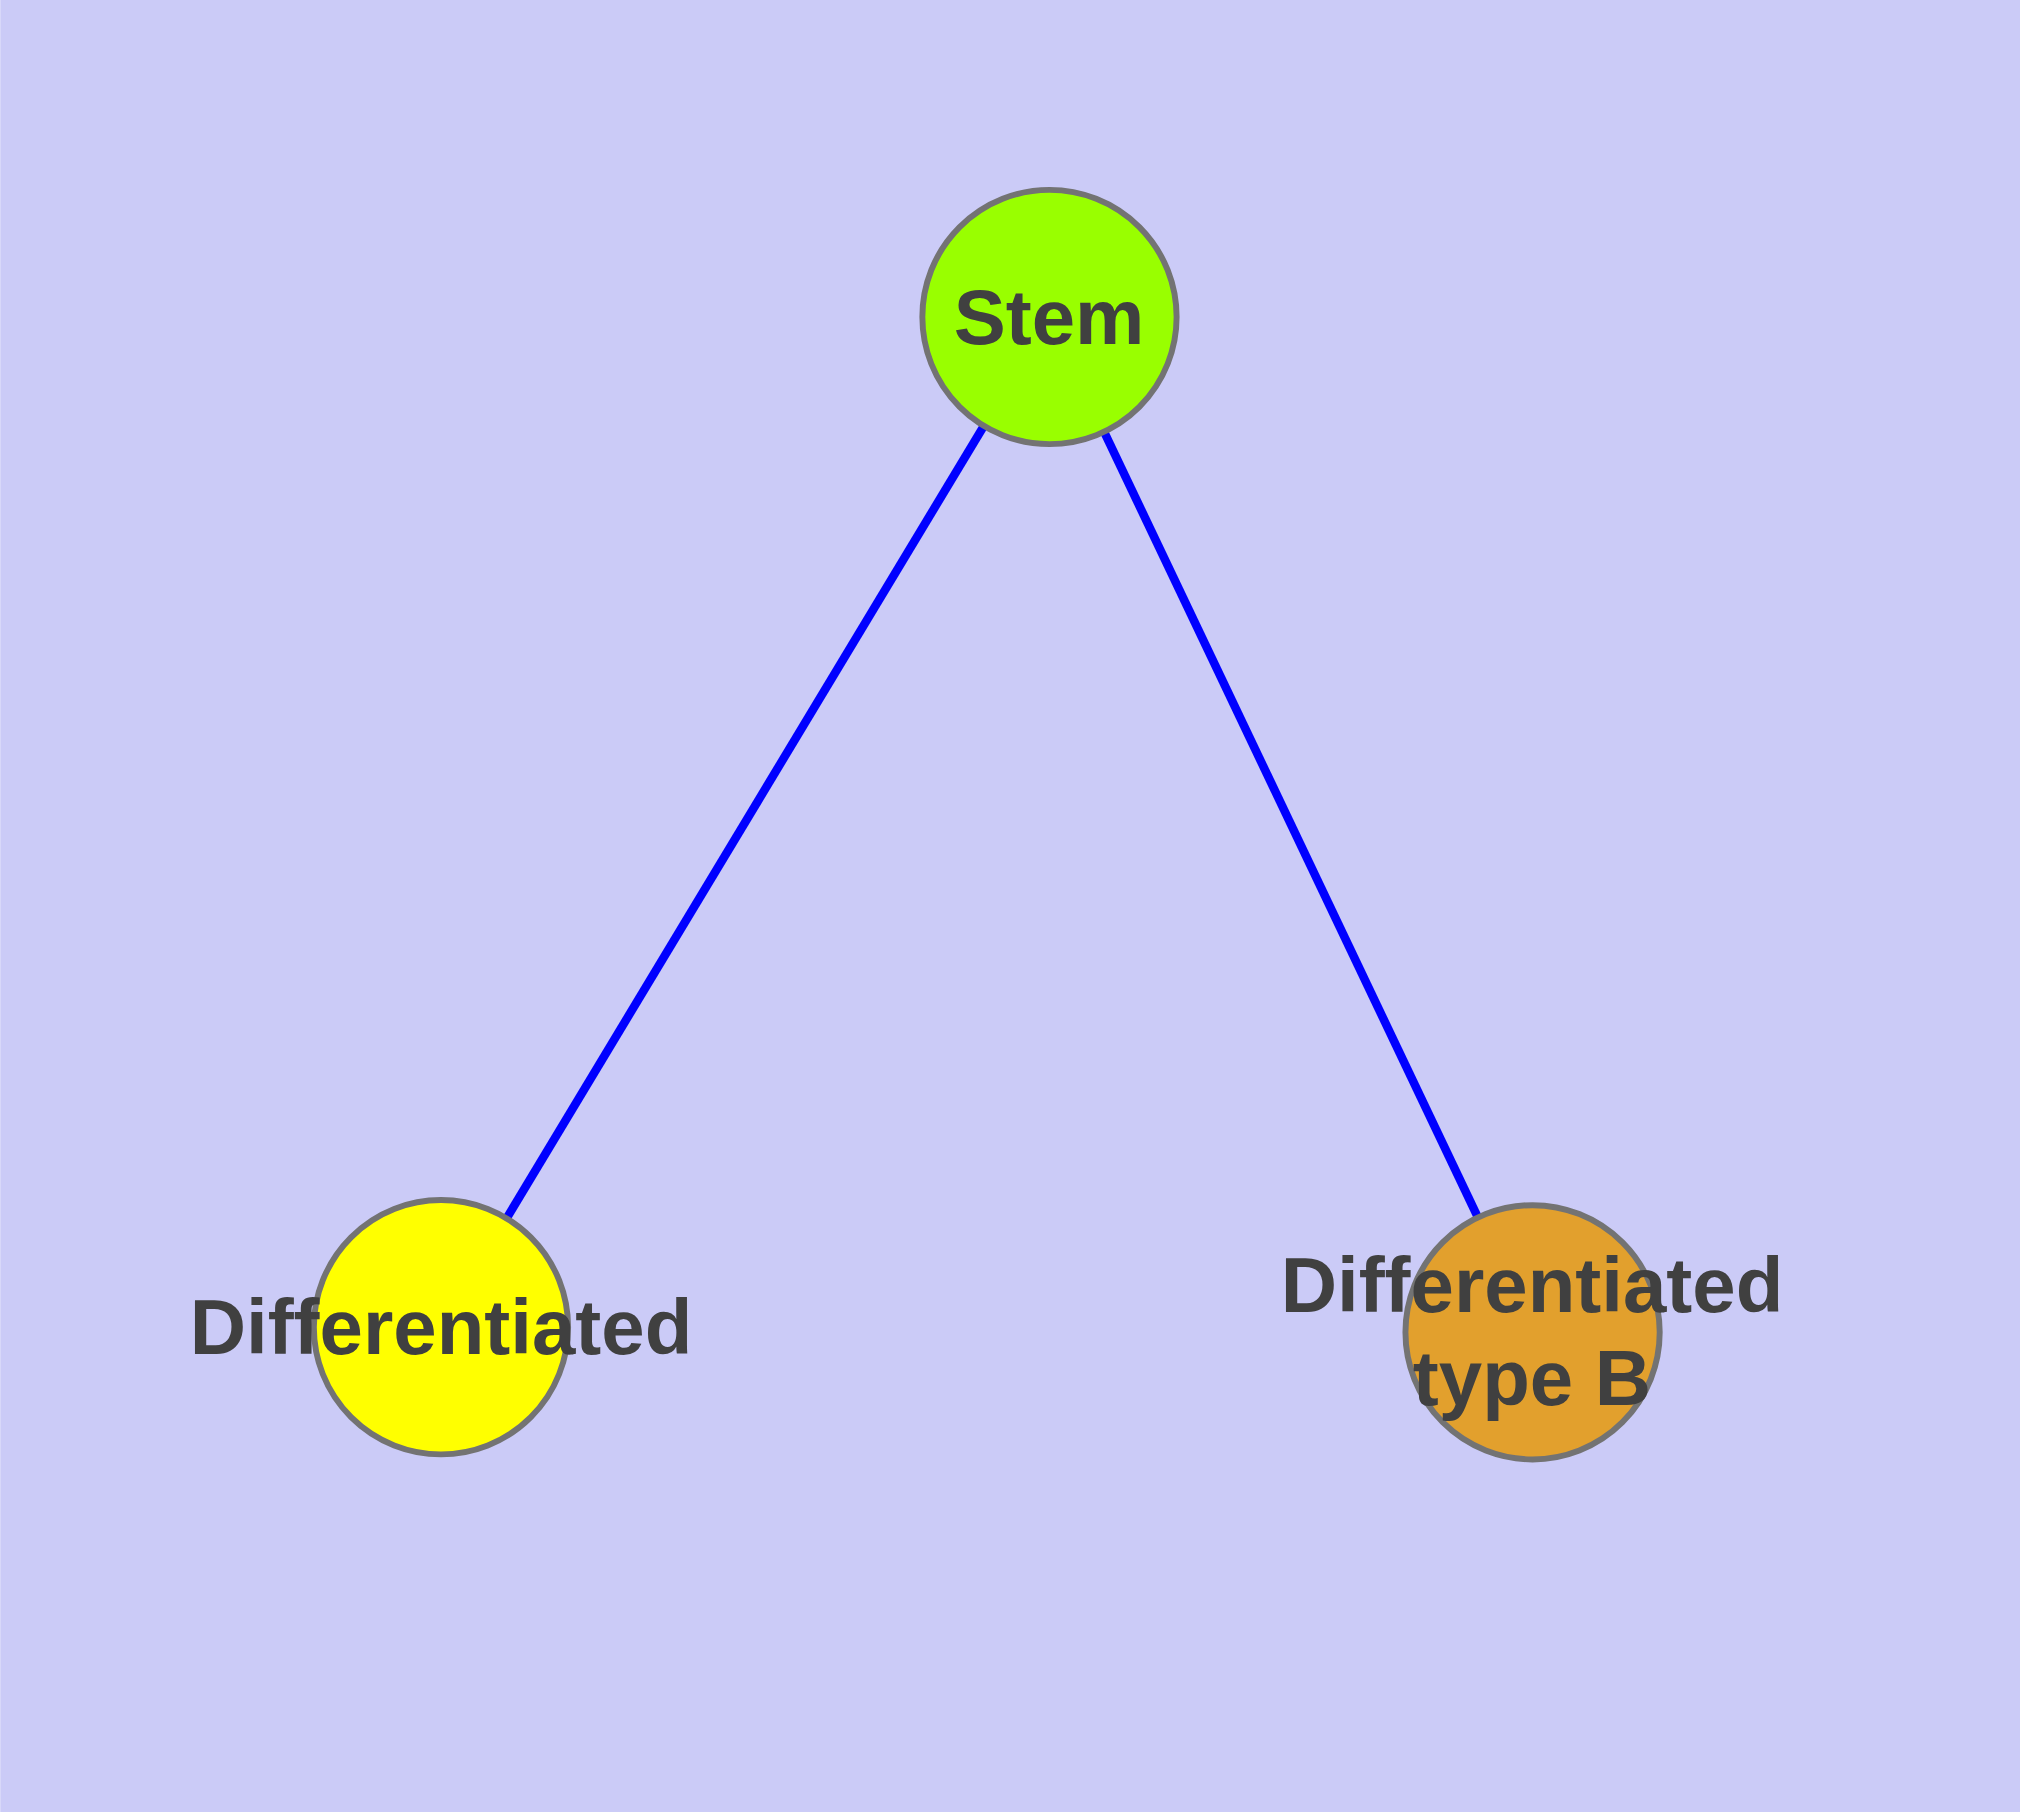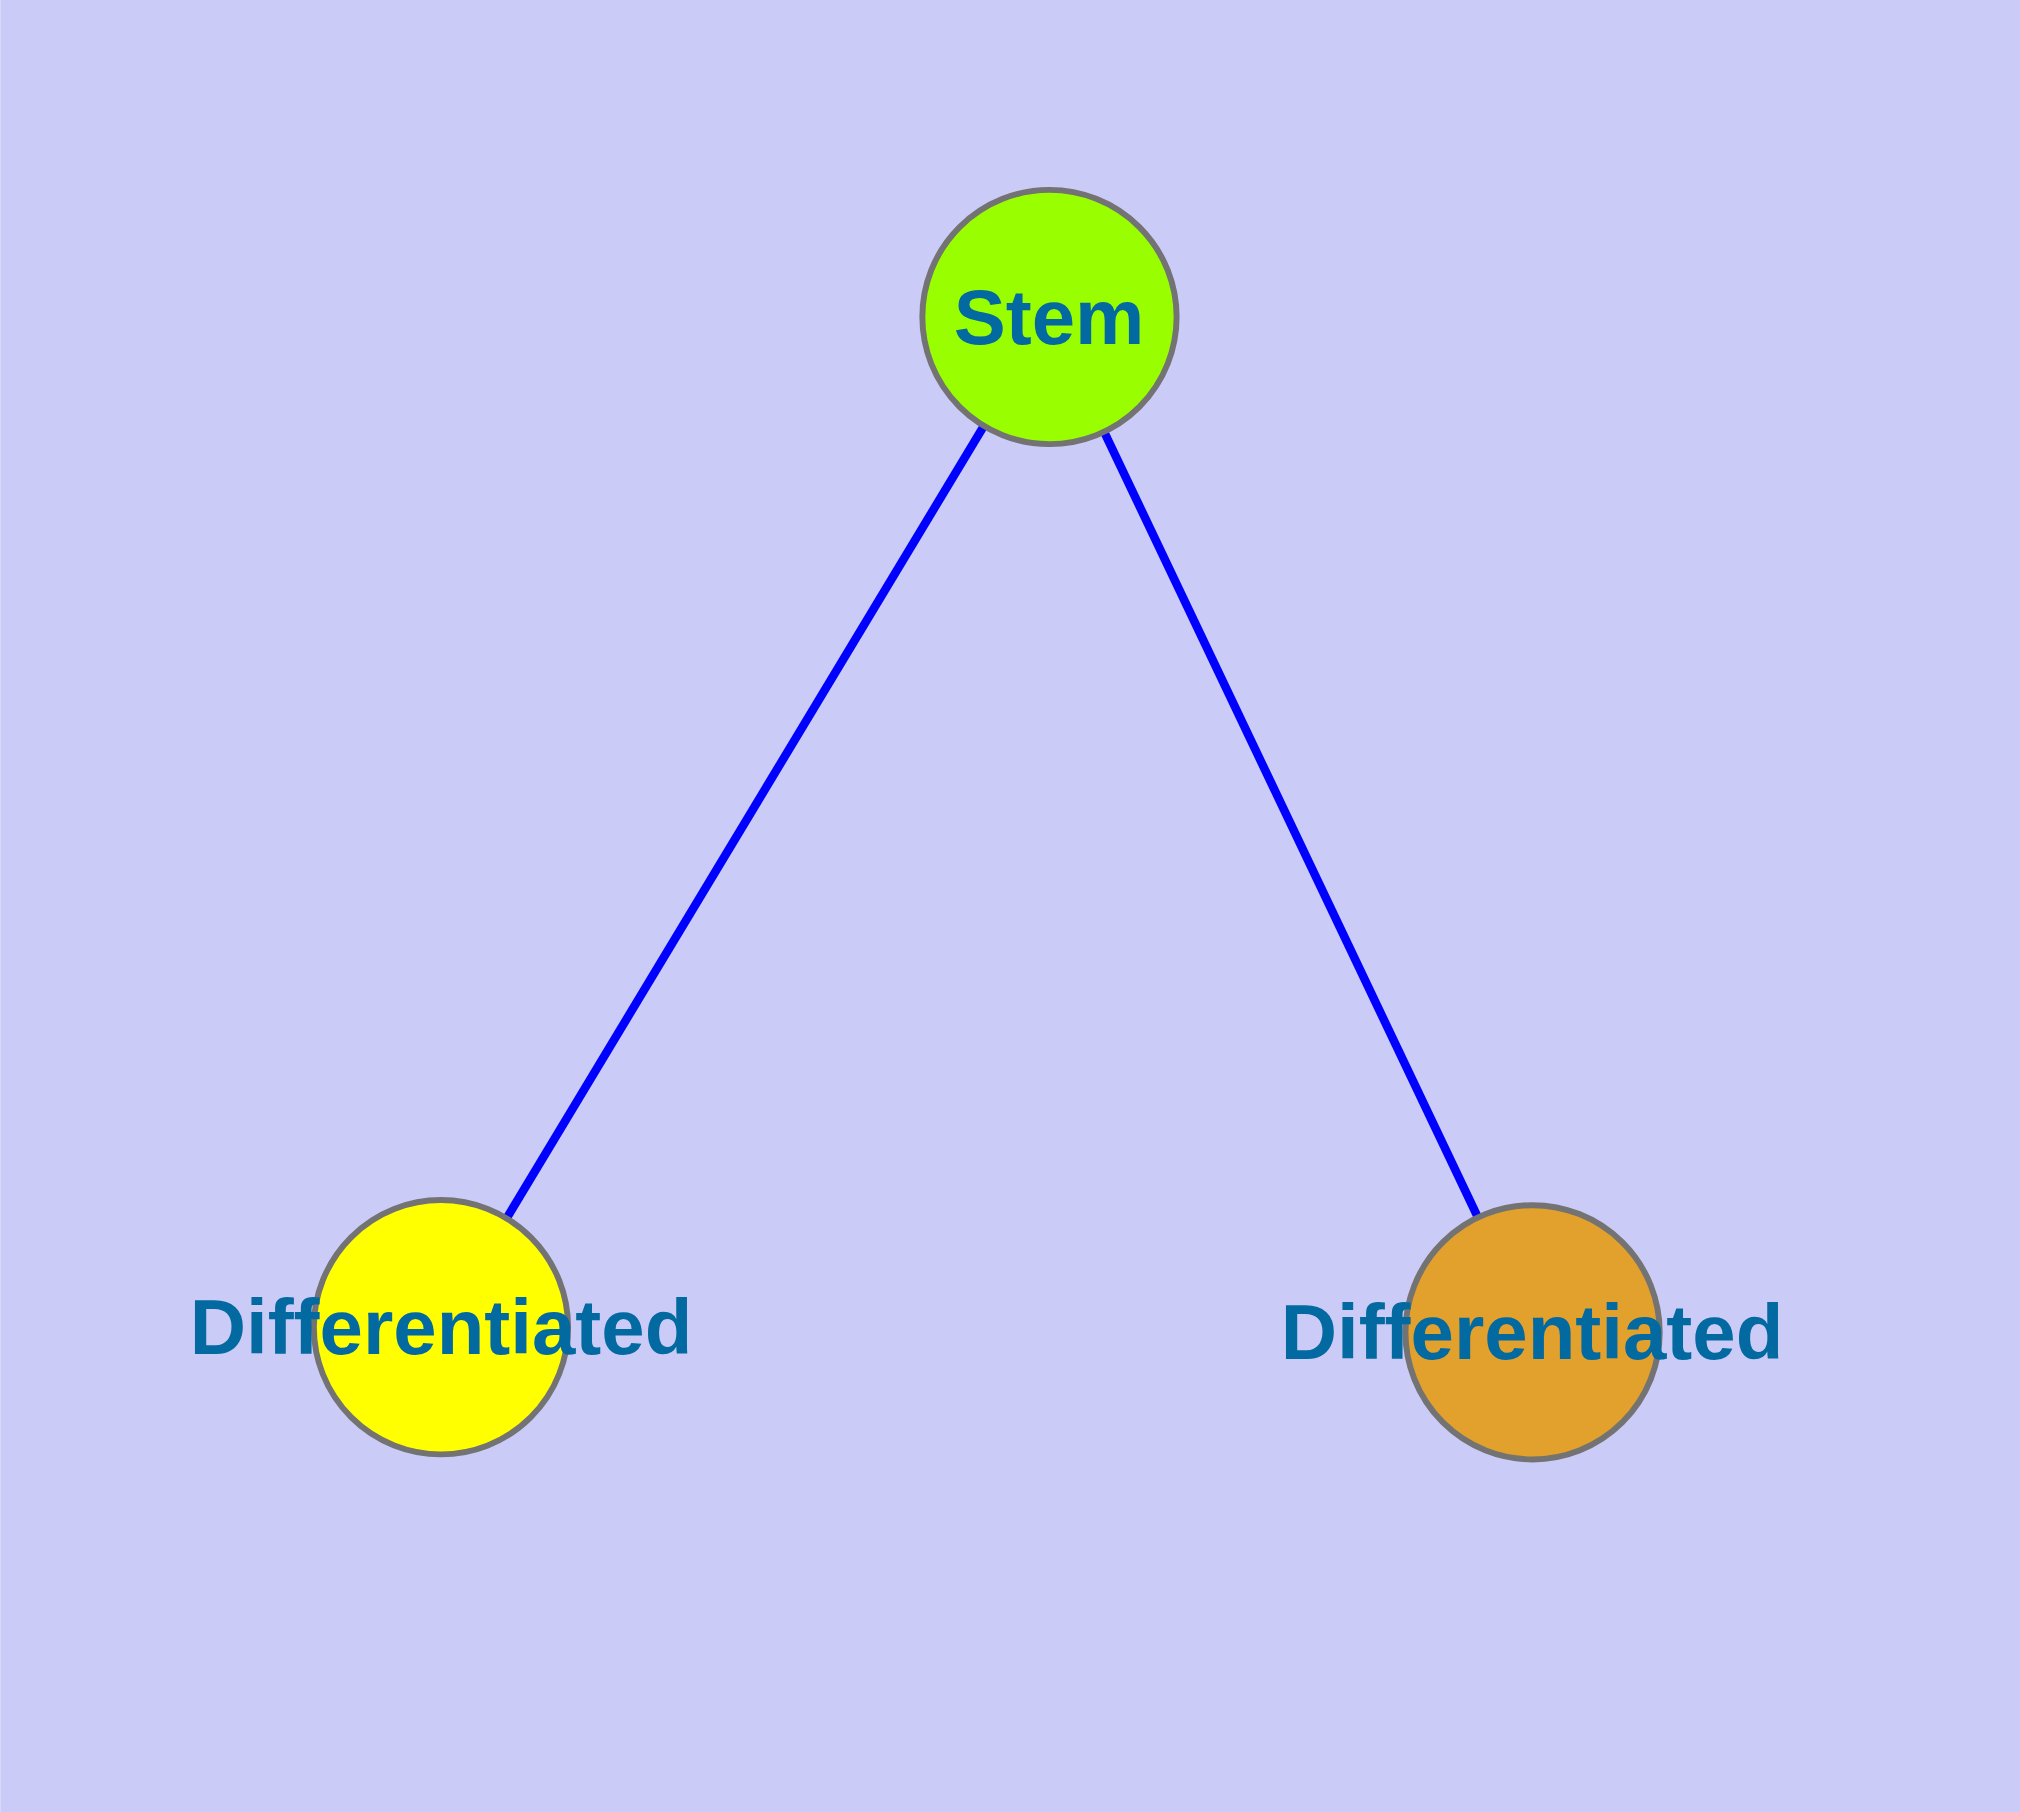--- a/index.html
+++ b/index.html
@@ -28,21 +28,21 @@
     stroke-linecap: butt;
   }
   .node-circle {
     stroke-width: 7;
   }
   .node-label {
     position: absolute;
     transform: translate(-50%, -50%);
     text-align: center;
     white-space: nowrap;
-    color: #0369a1;
+    color: #404040;
     font-weight: bold;
     font-size: 78px;
     line-height: 93px;
   }
 </style>
 </head>
 <body>
 
 <div class="canvas">
   <svg class="graph-svg" width="2021" height="1812" viewBox="0 0 2384 2138">
@@ -63,15 +63,16 @@
   <div class="node-label" style="left: 1049px; top: 317px;">
     <div>Stem</div>
   </div>
 
   <div class="node-label" style="left: 441px; top: 1327px;">
     <div>Differentiated</div>
   </div>
 
   <div class="node-label" style="left: 1532px; top: 1332px;">
     <div>Differentiated</div>
+    <div>type B</div>
   </div>
 </div>
 
 
 </body></html>

